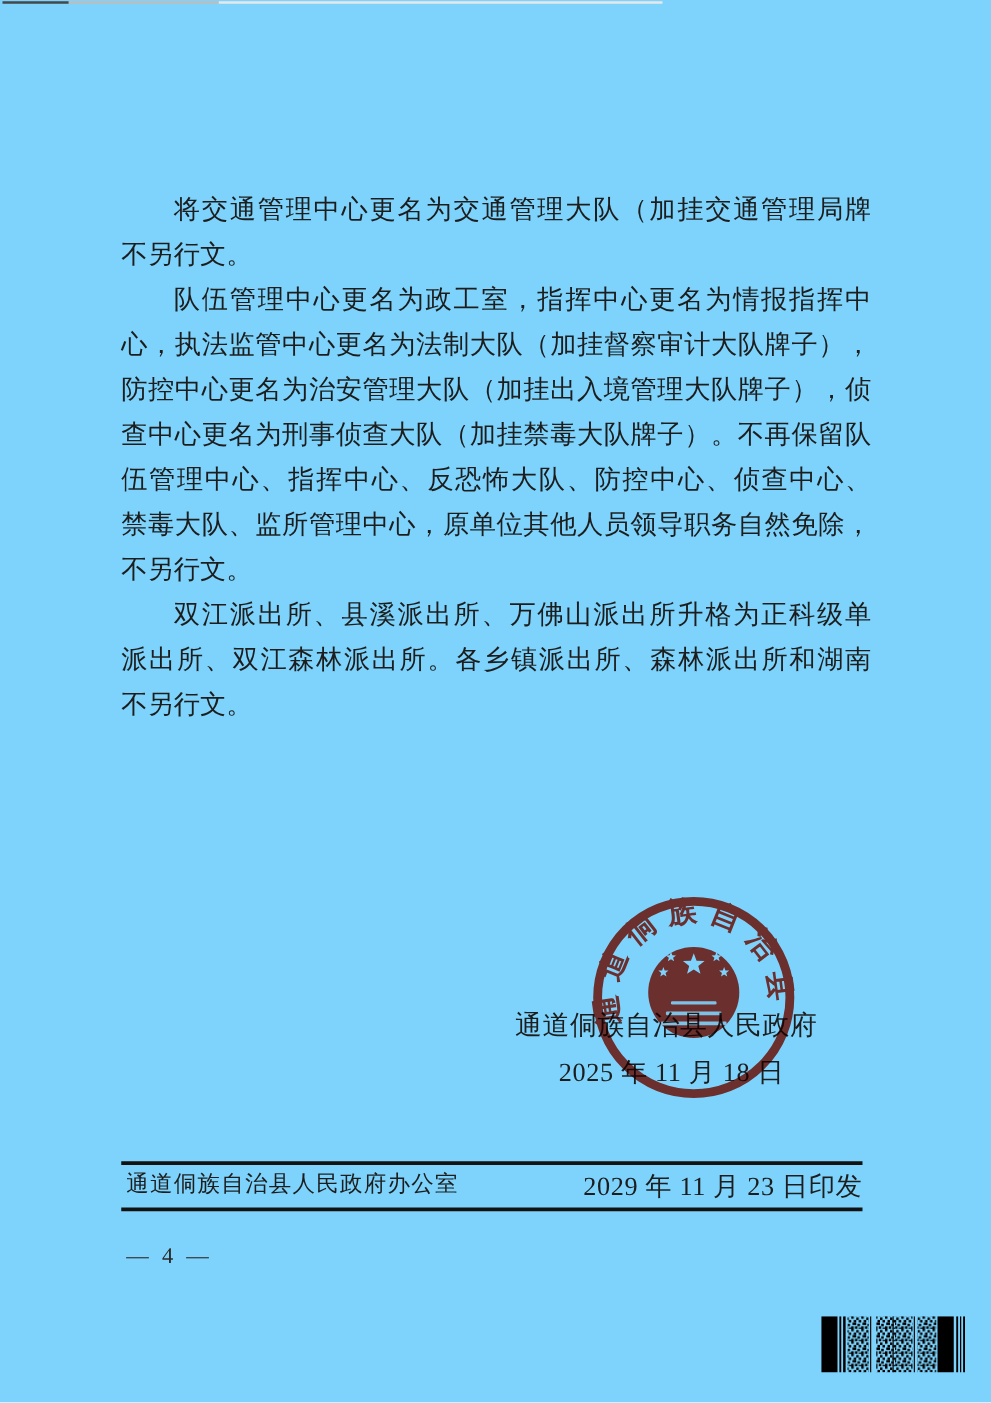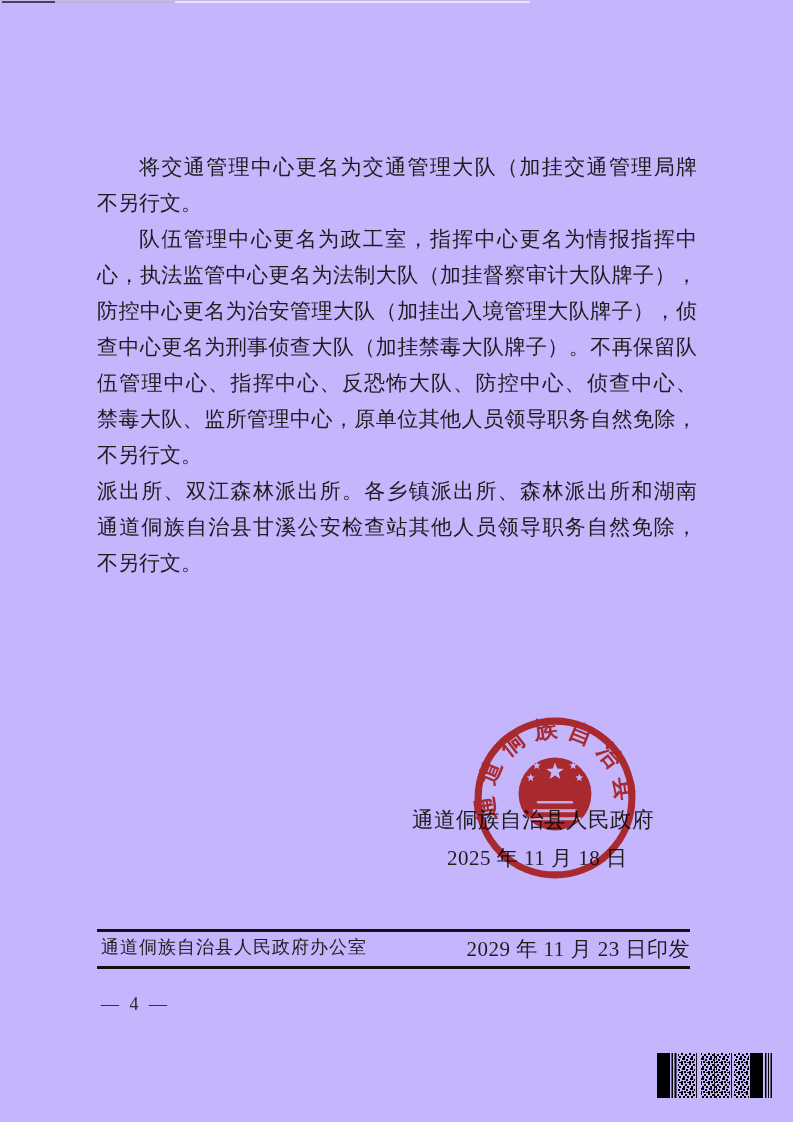--- a/index.html
+++ b/index.html
@@ -4,21 +4,21 @@
 <style>
   * { margin: 0; padding: 0; box-sizing: border-box; }
   html, body { background: #ffffff; }
   body {
     width: 793px; height: 1122px;
     position: relative;
     font-family: "Liberation Serif", "DejaVu Serif", serif;
     color: #1d1d1d;
     overflow: hidden;
   }
-  .page { position: absolute; inset: 0; background: #c4b5fd; text-decoration: underline; }
+  .page { position: absolute; inset: 0; background: #7dd3fc; text-decoration: underline; }
 
   
   .artifact { position: absolute; }
   .artifact.a1 { left: 2px;   top: 1px; width: 53px;  height: 2px;   background: #474747; }
   .artifact.a2 { left: 55px;  top: 1px; width: 120px; height: 2px;   background: #bdbdbd; }
   .artifact.a3 { left: 175px; top: 1px; width: 355px; height: 1.5px; background: #e8e8e8; }
 
   
   .body-text {
     position: absolute; left: 97px; top: 149px; width: 600px;
@@ -81,22 +81,22 @@
     <div class="ln last">不另行文。</div>
 
     <div class="ln first">队伍管理中心更名为政工室，指挥中心更名为情报指挥中</div>
     <div class="ln">心，执法监管中心更名为法制大队（加挂督察审计大队牌子），</div>
     <div class="ln">防控中心更名为治安管理大队（加挂出入境管理大队牌子），侦</div>
     <div class="ln">查中心更名为刑事侦查大队（加挂禁毒大队牌子）。不再保留队</div>
     <div class="ln">伍管理中心、指挥中心、反恐怖大队、防控中心、侦查中心、</div>
     <div class="ln">禁毒大队、监所管理中心，原单位其他人员领导职务自然免除，</div>
     <div class="ln last">不另行文。</div>
 
+    <div class="ln first">双江派出所、县溪派出所、万佛山派出所升格为正科级单</div>
     <div class="ln">派出所、双江森林派出所。各乡镇派出所、森林派出所和湖南</div>
-    <div class="ln">通道侗族自治县甘溪公安检查站其他人员领导职务自然免除，</div>
     <div class="ln last">不另行文。</div>
   </main>
 
   <div class="sig-name">通道侗族自治县人民政府</div>
   <div class="sig-date">2025 年 11 月 18 日</div>
 
   <svg class="seal" viewBox="0 0 168 168" xmlns="http://www.w3.org/2000/svg">
     <defs>
       <polygon id="star" points="0,-10 2.47,-3.4 9.51,-3.09 3.99,1.3 5.88,8.09 0,4.2 -5.88,8.09 -3.99,1.3 -9.51,-3.09 -2.47,-3.4"></polygon>
       <path id="sealArc" d="M 26.3 103.9 A 61 61 0 1 1 141.7 103.9" fill="none"></path>

